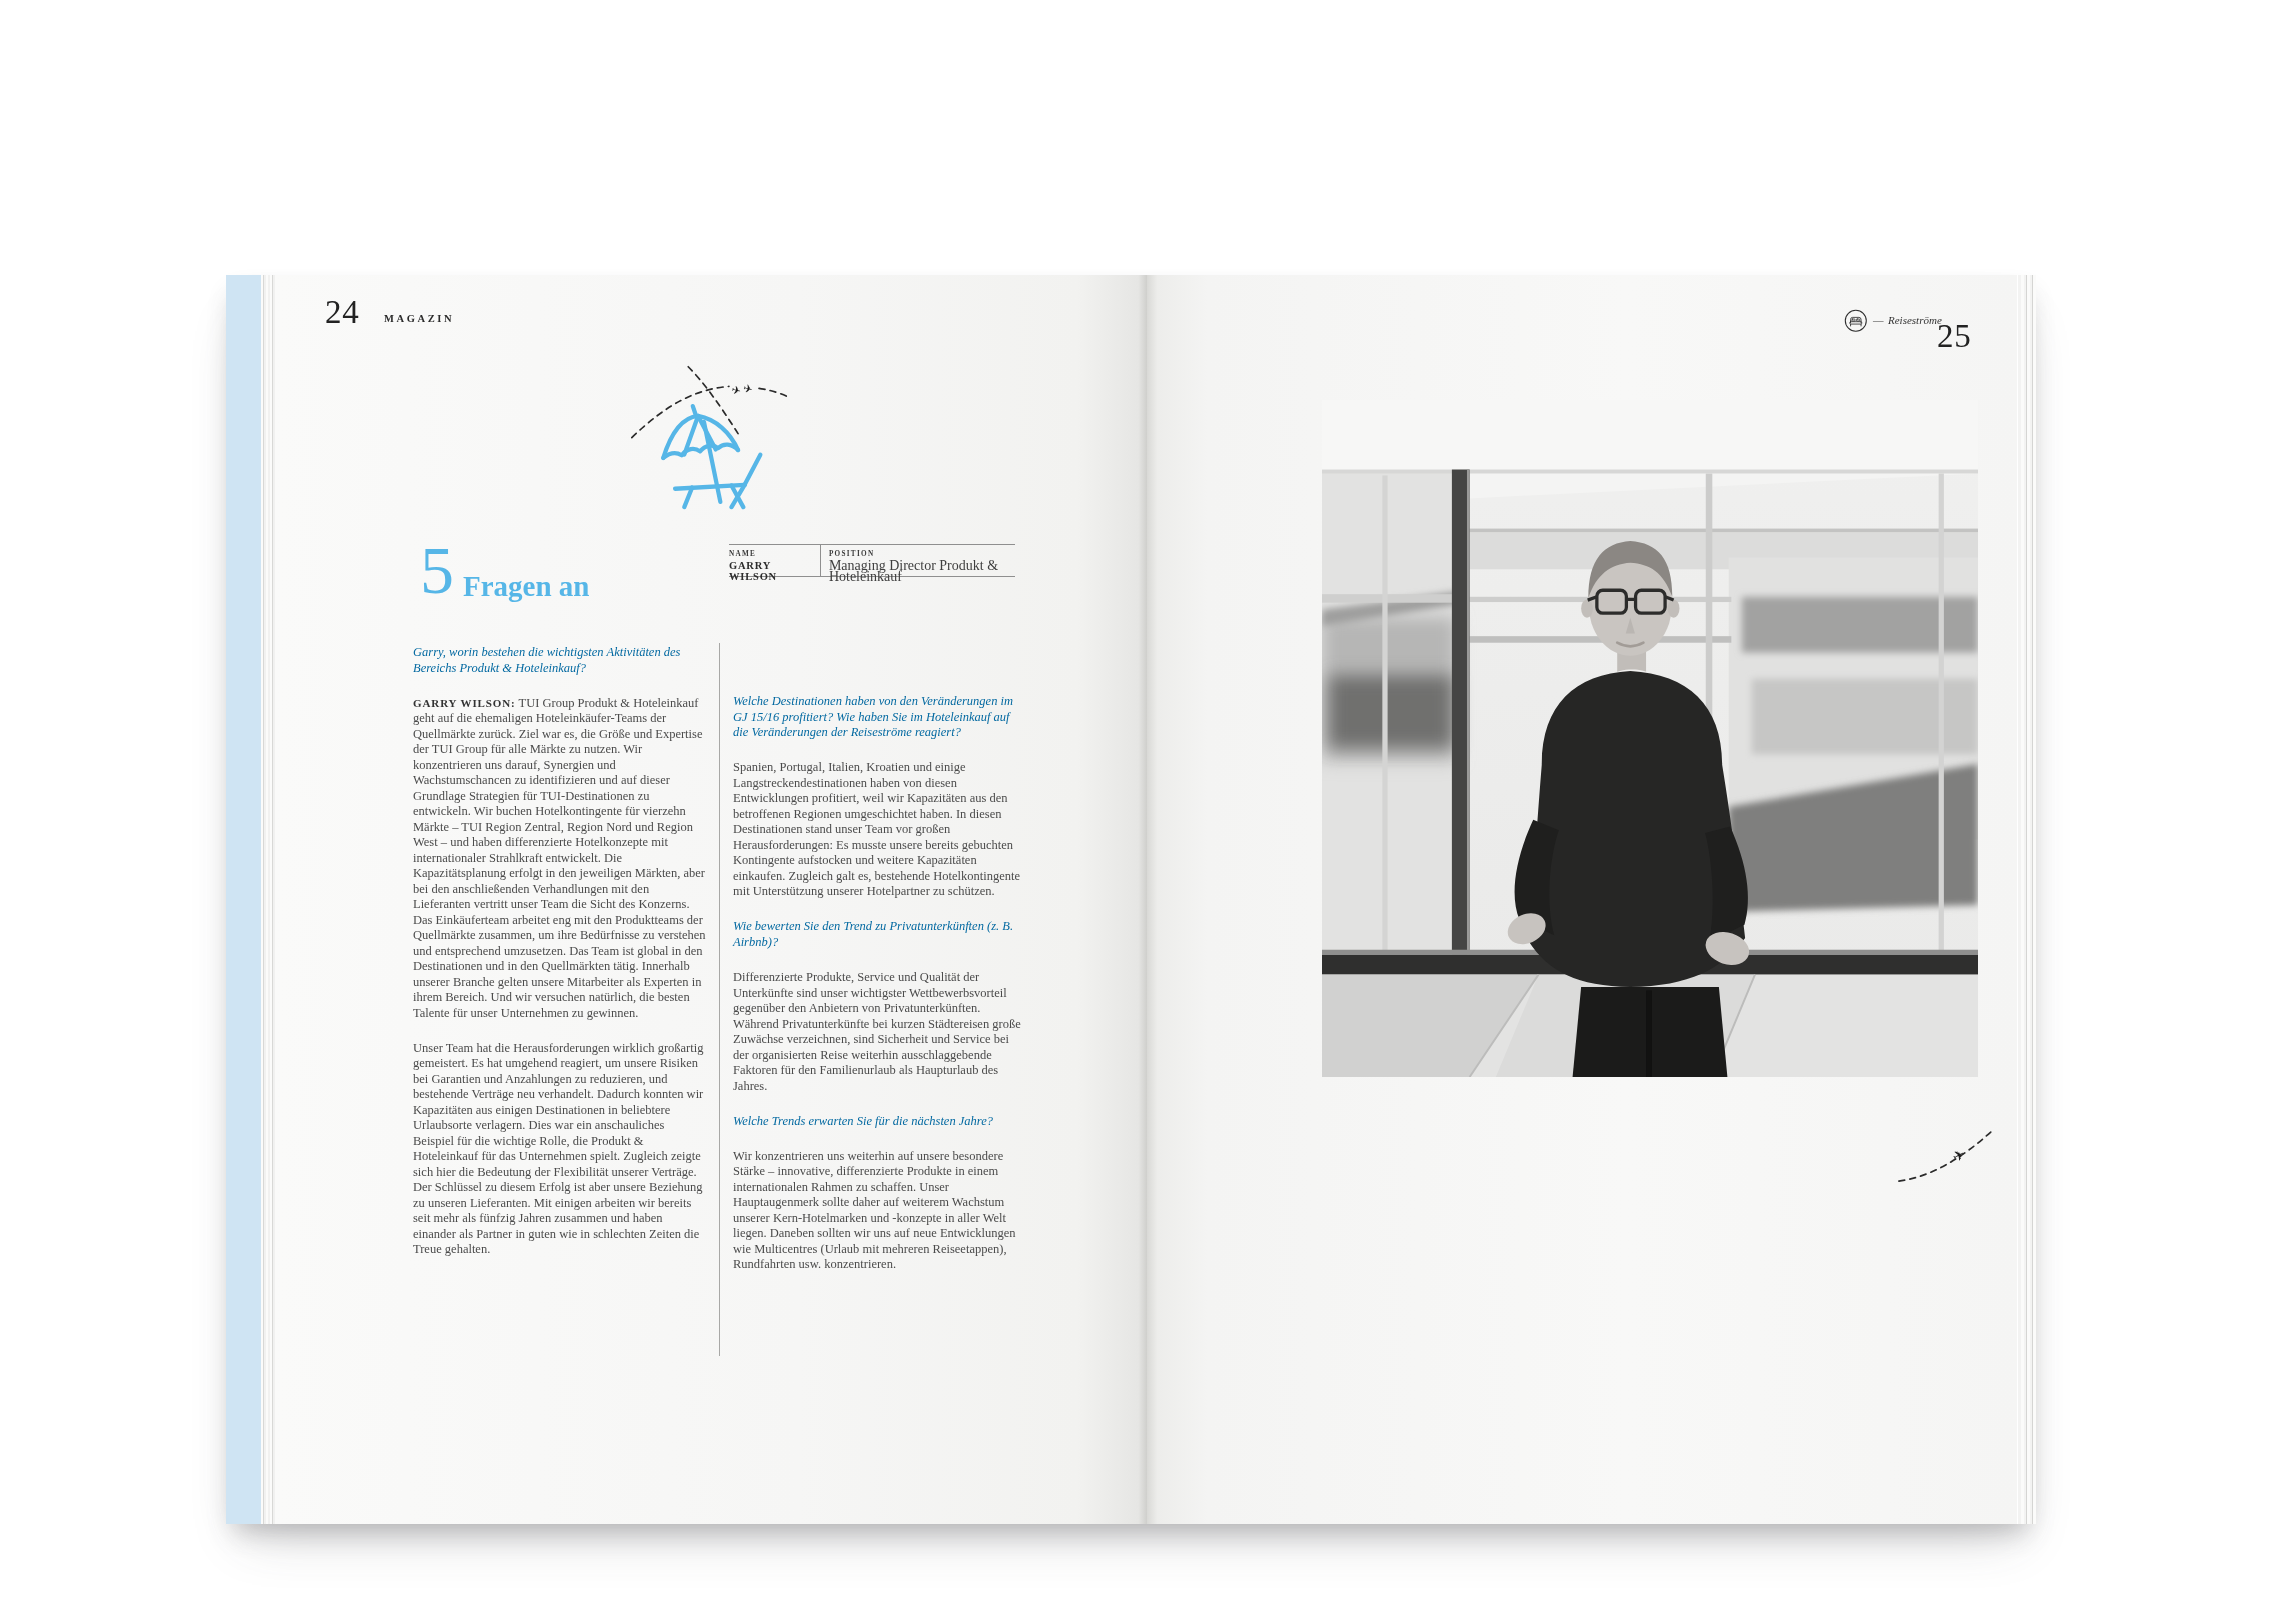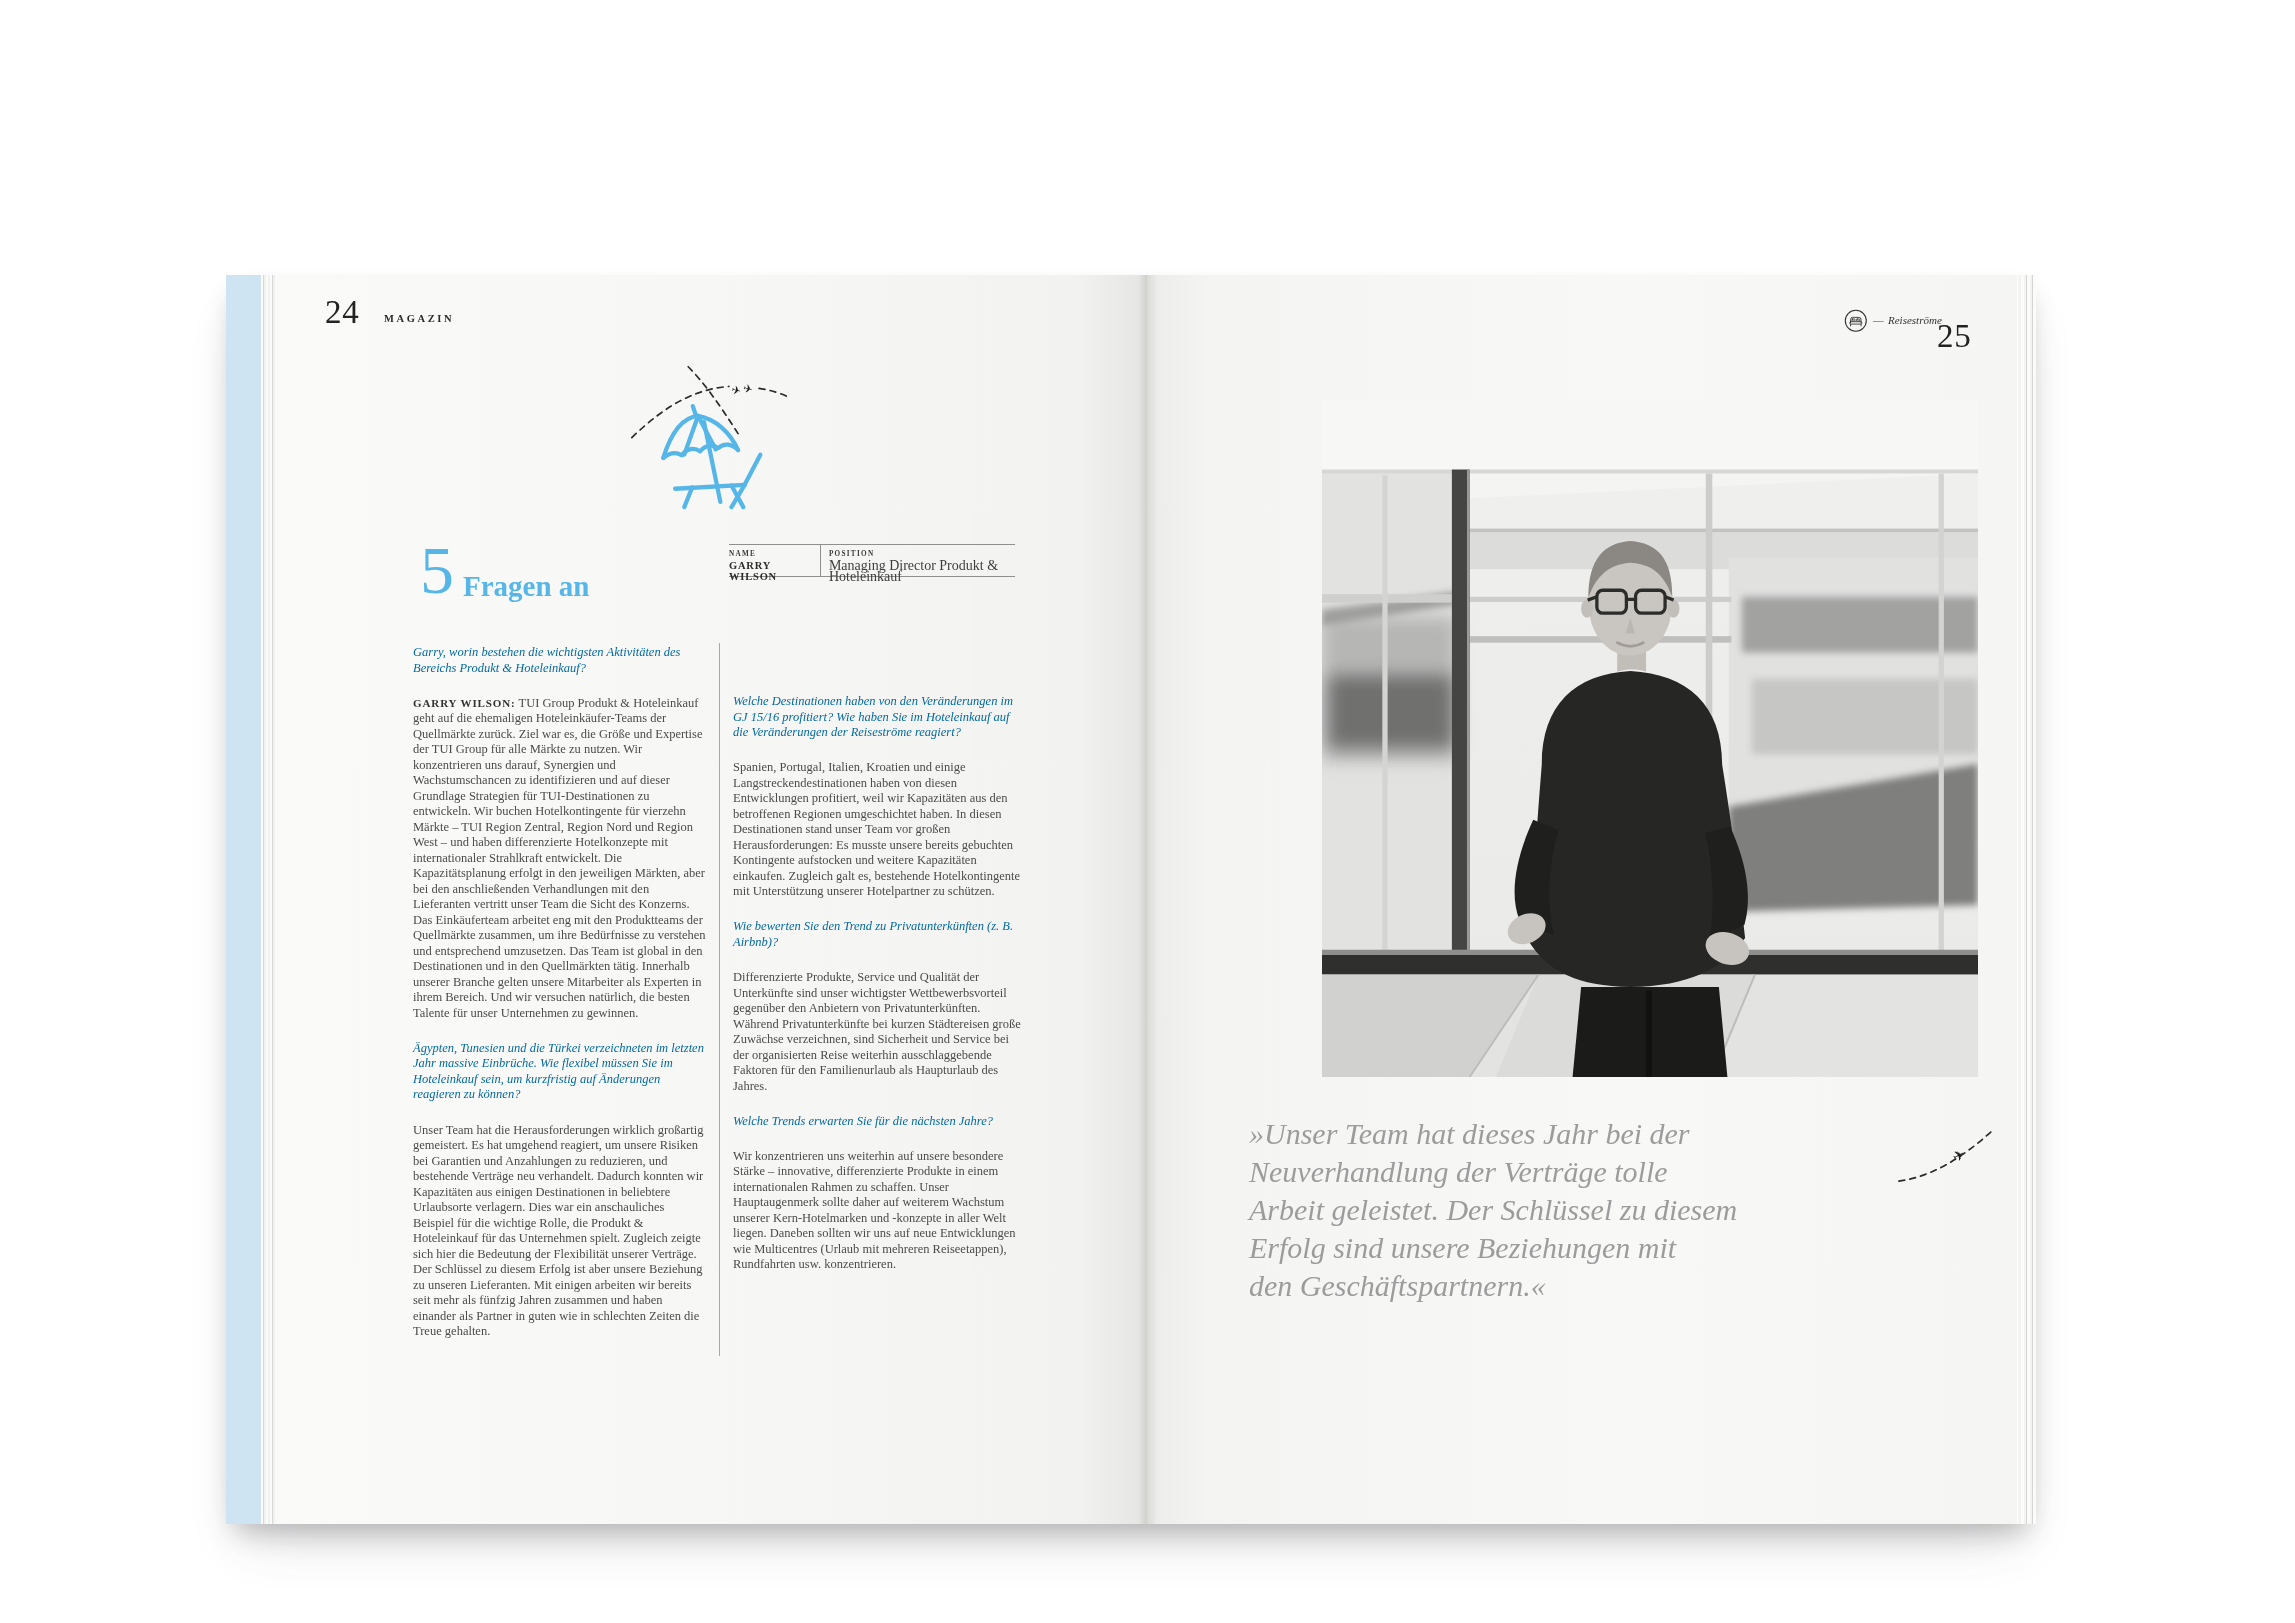--- a/index.html
+++ b/index.html
@@ -110,21 +110,20 @@
       </div>
     </div>
   </div>
 
   <div class="col-divider"></div>
 
   <div class="col col1">
     <p class="question">Garry, worin bestehen die wichtigsten Aktivitäten des Bereichs Produkt &amp; Hoteleinkauf?</p>
     <p class="answer"><span class="speaker">GARRY WILSON:</span>
       <span>TUI Group Produkt &amp; Hoteleinkauf geht auf die ehemaligen Hoteleinkäufer-Teams der Quellmärkte zurück. Ziel war es, die Größe und Expertise der TUI Group für alle Märkte zu nutzen. Wir konzentrieren uns darauf, Synergien und Wachstumschancen zu identifizieren und auf dieser Grundlage Strategien für TUI-Destinationen zu entwickeln. Wir buchen Hotelkontingente für vierzehn Märkte – TUI Region Zentral, Region Nord und Region West – und haben differenzierte Hotelkonzepte mit internationaler Strahlkraft entwickelt. Die Kapazitätsplanung erfolgt in den jeweiligen Märkten, aber bei den anschließenden Verhandlungen mit den Lieferanten vertritt unser Team die Sicht des Konzerns. Das Einkäuferteam arbeitet eng mit den Produktteams der Quellmärkte zusammen, um ihre Bedürfnisse zu verstehen und entsprechend umzusetzen. Das Team ist global in den Destinationen und in den Quellmärkten tätig. Innerhalb unserer Branche gelten unsere Mitarbeiter als Experten in ihrem Bereich. Und wir versuchen natürlich, die besten Talente für unser Unternehmen zu gewinnen.</span></p>
-    <p class="question">Ägypten, Tunesien und die Türkei verzeichneten im letzten Jahr massive Einbrüche. Wie flexibel müssen Sie im Hoteleinkauf sein, um kurzfristig auf Änderungen reagieren zu können?</p>
     <p class="answer">Unser Team hat die Herausforderungen wirklich großartig gemeistert. Es hat umgehend reagiert, um unsere Risiken bei Garantien und Anzahlungen zu reduzieren, und bestehende Verträge neu verhandelt. Dadurch konnten wir Kapazitäten aus einigen Destinationen in beliebtere Urlaubsorte verlagern. Dies war ein anschauliches Beispiel für die wichtige Rolle, die Produkt &amp; Hoteleinkauf für das Unternehmen spielt. Zugleich zeigte sich hier die Bedeutung der Flexibilität unserer Verträge. Der Schlüssel zu diesem Erfolg ist aber unsere Beziehung zu unseren Lieferanten. Mit einigen arbeiten wir bereits seit mehr als fünfzig Jahren zusammen und haben einander als Partner in guten wie in schlechten Zeiten die Treue gehalten.</p>
   </div>
 
   <div class="col col2">
     <p class="question">Welche Destinationen haben von den Veränderungen im GJ 15/16 profitiert? Wie haben Sie im Hoteleinkauf auf die Veränderungen der Reiseströme reagiert?</p>
     <p class="answer">Spanien, Portugal, Italien, Kroatien und einige Langstreckendestinationen haben von diesen Entwicklungen profitiert, weil wir Kapazitäten aus den betroffenen Regionen umgeschichtet haben. In diesen Destinationen stand unser Team vor großen Herausforderungen: Es musste unsere bereits gebuchten Kontingente aufstocken und weitere Kapazitäten einkaufen. Zugleich galt es, bestehende Hotelkontingente mit Unterstützung unserer Hotelpartner zu schützen.</p>
     <p class="question">Wie bewerten Sie den Trend zu Privatunterkünften (z. B. Airbnb)?</p>
     <p class="answer">Differenzierte Produkte, Service und Qualität der Unterkünfte sind unser wichtigster Wettbewerbsvorteil gegenüber den Anbietern von Privatunterkünften. Während Privatunterkünfte bei kurzen Städtereisen große Zuwächse verzeichnen, sind Sicherheit und Service bei der organisierten Reise weiterhin ausschlaggebende Faktoren für den Familienurlaub als Haupturlaub des Jahres.</p>
     <p class="question">Welche Trends erwarten Sie für die nächsten Jahre?</p>
     <p class="answer">Wir konzentrieren uns weiterhin auf unsere besondere Stärke – innovative, differenzierte Produkte in einem internationalen Rahmen zu schaffen. Unser Hauptaugenmerk sollte daher auf weiterem Wachstum unserer Kern-Hotelmarken und -konzepte in aller Welt liegen. Daneben sollten wir uns auf neue Entwicklungen wie Multicentres (Urlaub mit mehreren Reiseetappen), Rundfahrten usw. konzentrieren.</p>
@@ -210,25 +209,20 @@
       <path d="M470,332 l-7,24 h14 z" fill="#bab6b2"></path>
       <path d="M450,370 q20,11 40,0" stroke="#a29c97" stroke-width="4" fill="none" stroke-linecap="round"></path>
       <g fill="none" stroke="#2c2c2b" stroke-width="5">
         <rect x="419" y="290" width="45" height="35" rx="9"></rect>
         <rect x="478" y="290" width="45" height="35" rx="9"></rect>
         <path d="M464,304 h14 M419,300 L405,305 M523,300 L536,305"></path>
       </g>
     </g>
   </svg>
 
-  <div class="quote pre">»Unser Team hat dieses Jahr bei der
-Neuverhandlung der Verträge tolle
-Arbeit geleistet. Der Schlüssel zu diesem
-Erfolg sind unsere Beziehungen mit
-den Geschäftspartnern.«</div>
 
   <svg class="abs" style="left:1895px;top:1122px;" width="111" height="66" viewBox="0 0 170 100">
     <path d="M6,90 C52,84 100,58 152,10" fill="none" stroke="#2b2b2b" stroke-width="2.6" stroke-linecap="round" stroke-dasharray="9 8"></path>
     <text x="88" y="58" font-size="22" fill="#1d1d1d" transform="rotate(-28 98 50)">✈</text>
   </svg>
 
 </div>
 
 
 </body></html>

